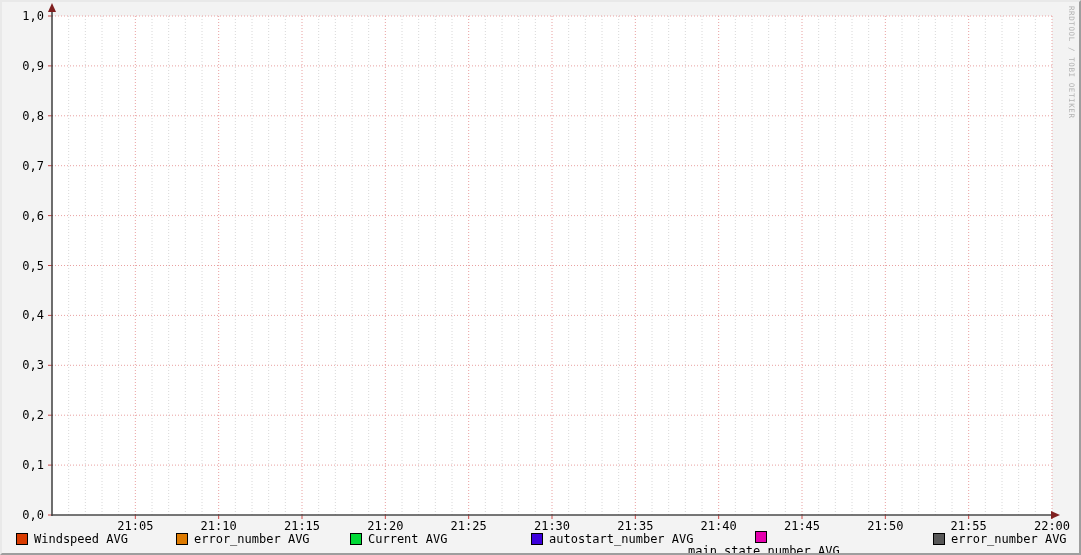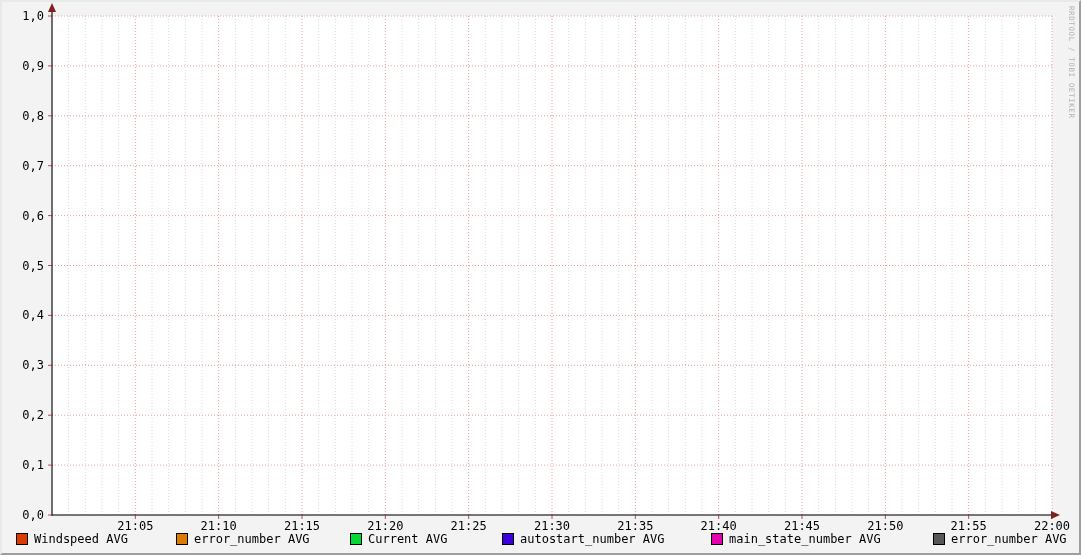--- a/index.html
+++ b/index.html
@@ -165,25 +165,25 @@
         <span class="legend-label">Windspeed AVG</span>
       </div>
       <div class="legend-item" style="left: 174px;">
         <span class="legend-swatch" style="background: rgb(221, 122, 0);"></span>
         <span class="legend-label">error_number AVG</span>
       </div>
       <div class="legend-item" style="left: 348px; text-align: center;">
         <span class="legend-swatch" style="background: rgb(0, 217, 54);"></span>
         <span class="legend-label">Current AVG</span>
       </div>
-      <div class="legend-item" style="left: 500px;">
+      <div class="legend-item" style="left: 529px;">
         <span class="legend-swatch" style="background: rgb(60, 0, 220);"></span>
         <span class="legend-label">autostart_number AVG</span>
       </div>
-      <div class="legend-item" style="left: 709px;">
+      <div class="legend-item" style="left: 686px; flex-direction: column;">
         <span class="legend-swatch" style="background: rgb(229, 0, 174);"></span>
         <span class="legend-label">main_state_number AVG</span>
       </div>
       <div class="legend-item" style="left: 931px;">
         <span class="legend-swatch" style="background: rgb(87, 87, 87);"></span>
         <span class="legend-label">error_number AVG</span>
       </div>
     </div>
 </div>
 

